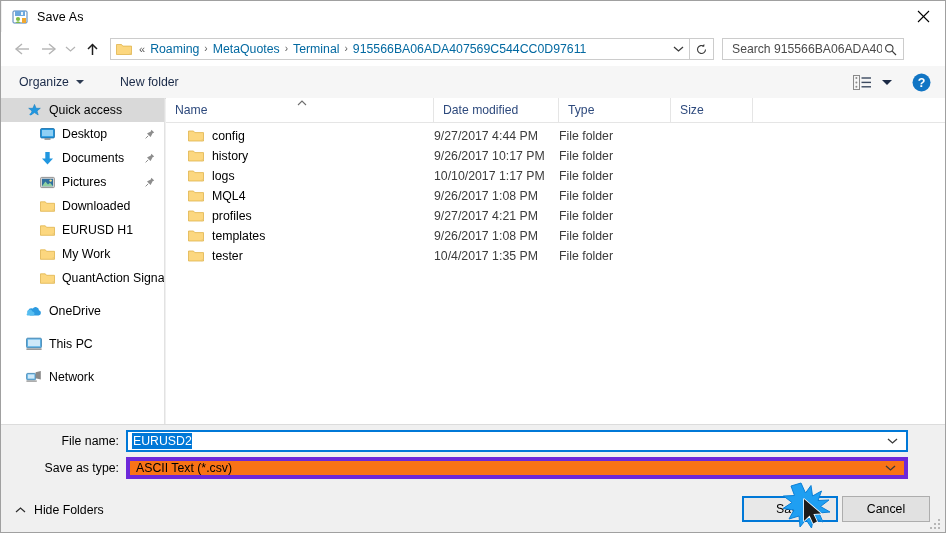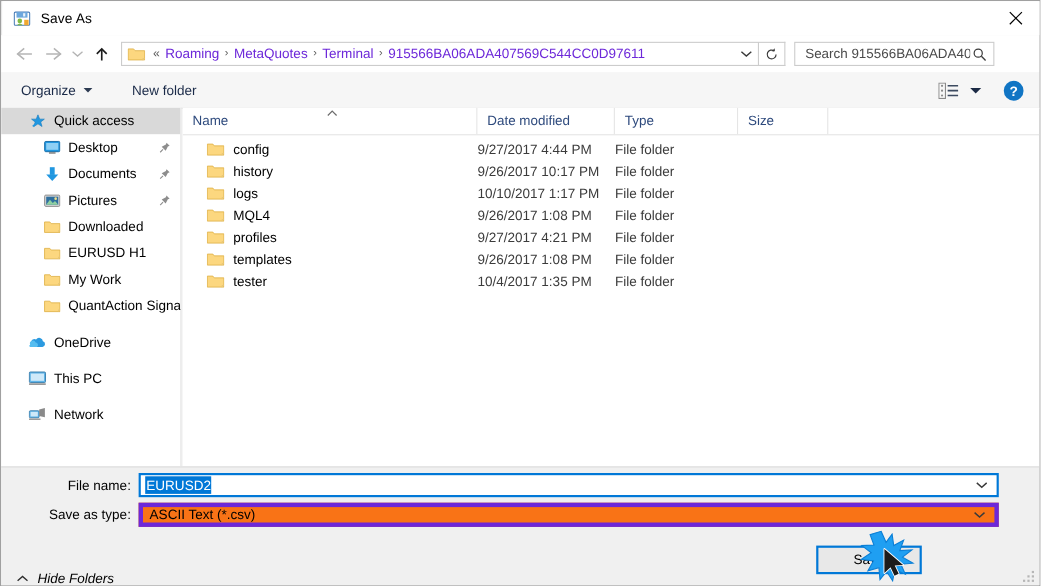--- a/index.html
+++ b/index.html
@@ -91,21 +91,21 @@
     flex: none;
     position: relative;
   }
   .crumb-chevrons {
     color: #555;
     font-size: 11px;
     padding: 0 2px;
   }
   .crumb {
     font-size: 12.3px;
-    color: #6d28d9;
+    color: #0369a1;
     padding: 0 3px;
     white-space: nowrap;
   }
   .crumb-sep {
     color: #5a5a5a;
     font-size: 10px;
     padding: 0 2px;
     line-height: 1;
   }
   #address-drop {
@@ -342,25 +342,24 @@
     color: #000;
   }
   .field-caret {
     margin-left: auto;
     margin-right: 8px;
     display: flex;
   }
 
   #hidefolders {
     position: absolute;
-    left: 14px; top: 94px;
+    left: 14px; top: 78px;
     display: flex;
     align-items: center;
     cursor: default;
-    font-style: italic;
   }
   #hf-caret { display:flex; margin-right: 8px; }
   #hf-label { font-size: 12.3px; color: #000; }
 
   .dlgbtn {
     position: absolute;
     height: 26px;
     display: flex;
     align-items: center;
     justify-content: center;
@@ -813,20 +812,23 @@
         <svg width="11" height="8" viewBox="0 0 11 8">
           <path d="M1 6 L5.5 2 L10 6" fill="none" stroke="#2d2d2d" stroke-width="1.2"></path>
         </svg>
       </span>
       <span id="hf-label">Hide Folders</span>
     </div>
 
     <div class="dlgbtn" id="save-btn">
       <span>Save</span>
     </div>
+    <div class="dlgbtn" id="cancel-btn">
+      <span>Cancel</span>
+    </div>
 
     <div id="resize-grip">
       <svg width="12" height="12" viewBox="0 0 12 12">
         <g fill="#b6b6b6">
           <rect x="9" y="1" width="2" height="2"></rect>
           <rect x="9" y="5" width="2" height="2"></rect>
             <rect x="5" y="5" width="2" height="2"></rect>
           <rect x="9" y="9" width="2" height="2"></rect>
             <rect x="5" y="9" width="2" height="2"></rect>
             <rect x="1" y="9" width="2" height="2"></rect>

